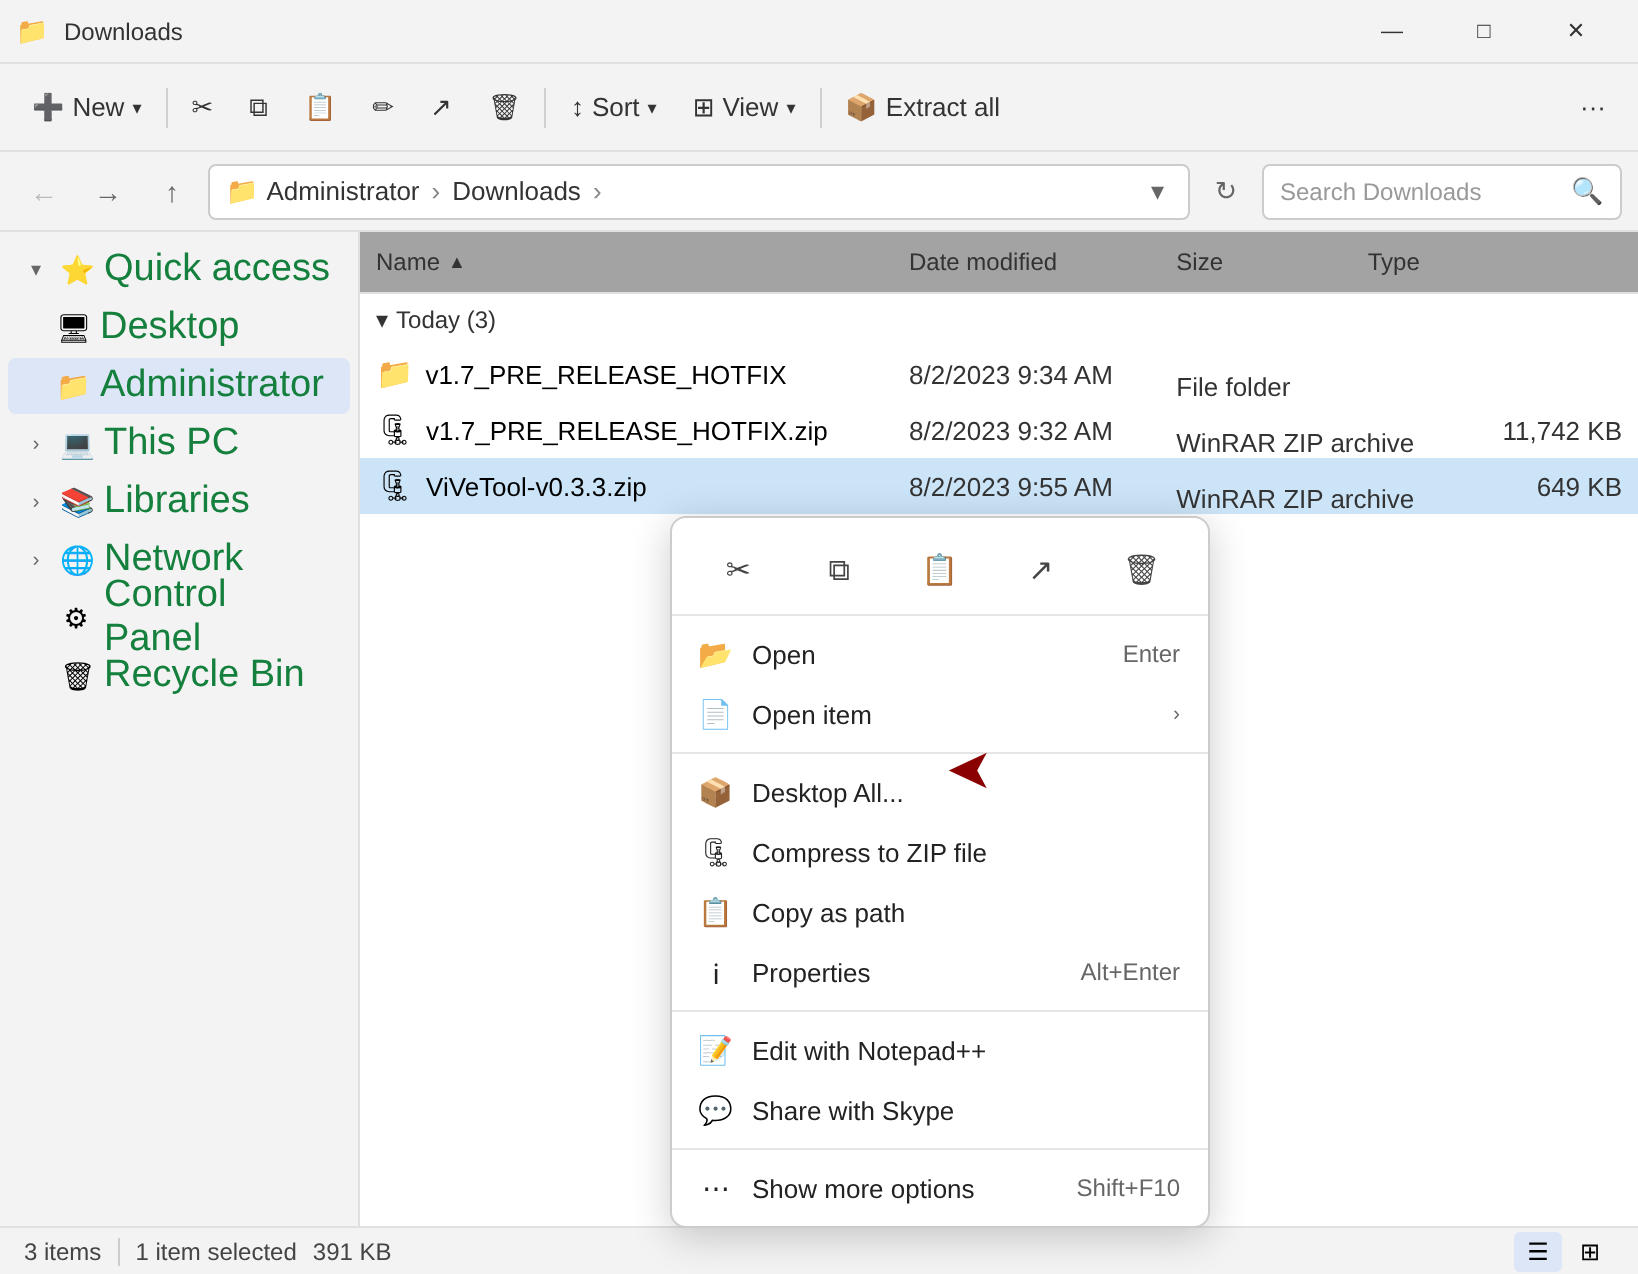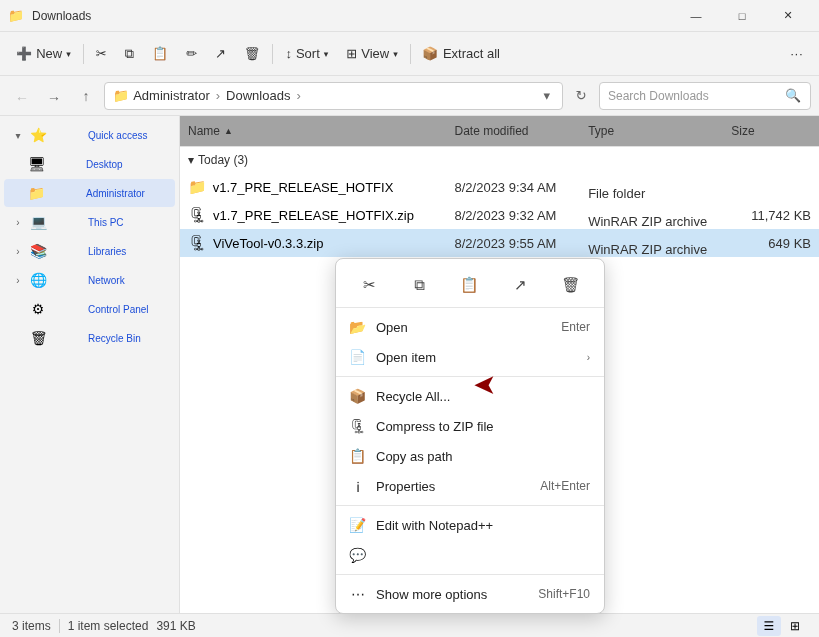--- a/index.html
+++ b/index.html
@@ -72,21 +72,21 @@
     .breadcrumb-part { color: #333; }
     .breadcrumb-arrow { color: #888; margin: 0 2px; }
     .address-dropdown { margin-left: auto; color: #666; padding: 0 4px; }
     .refresh-btn {
       width: 28px; height: 28px;
       display: flex; align-items: center; justify-content: center;
       border-radius: 4px; border: none; background: transparent;
       cursor: pointer; color: #666;
     }
     .search-box {
-      width: 212px; height: 28px;
+      width: 180px; height: 28px;
       background: white; border: 1px solid #ccc;
       border-radius: 4px; padding: 0 8px;
       display: flex; align-items: center; justify-content: space-between;
     }
 
     
     .main-content {
       display: flex;
       height: calc(637px - 32px - 44px - 40px - 24px);
     }
@@ -101,21 +101,21 @@
       flex-shrink: 0;
     }
     .sidebar-item {
       display: flex; align-items: center;
       padding: 4px 8px; gap: 6px;
       cursor: pointer; border-radius: 4px;
       margin: 1px 4px; height: 28px;
     }
     .sidebar-item.active { background: #dce6f7; }
     .sidebar-item .icon { width: 16px; text-align: center; font-size: 14px; }
-    .sidebar-item .label { font-size: 10px; color: #1d4ed8; margin-left: 36px; }
+    .sidebar-item .label { font-size: 19px; color: #15803d; }
     .expand-icon { font-size: 10px; color: #666; width: 12px; text-align: center; }
 
     
     .file-list-container { flex: 1; overflow-y: auto; background: white; }
     .file-list-header {
       display: flex; align-items: center;
       border-bottom: 1px solid #e0e0e0;
       padding: 4px 0;
       background: #a3a3a3;
       position: sticky; top: 0; z-index: 1;
@@ -335,22 +335,22 @@
       <span class="label">Recycle Bin</span>
     </div>
   </div>
 
   <div class="file-list-container">
     <div class="file-list-header">
       <div class="col-header col-name">
         Name <span style="font-size:9px;">▲</span>
       </div>
       <div class="col-header col-date">Date modified</div>
+      <div class="col-header col-size">Size</div>
       <div class="col-header col-type">Type</div>
-      <div class="col-header col-size">Size</div>
     </div>
 
     <div class="group-header">
       <span>▾</span>
       <span>Today (3)</span>
     </div>
 
     <div class="file-row">
       <div class="file-cell file-name-cell">
         <span style="font-size:15px; color:#f0c040;">📁</span>
@@ -414,21 +414,21 @@
   <div class="ctx-item">
     <span class="ctx-icon">📄</span>
     <span class="ctx-label">Open item</span>
     <span class="ctx-arrow">›</span>
   </div>
 
   <div class="ctx-separator"></div>
 
   <div class="ctx-item">
     <span class="ctx-icon">📦</span>
-    <span class="ctx-label">Recycle All...</span>
+    <span class="ctx-label">Desktop All...</span>
   </div>
 
   <div class="ctx-item">
     <span class="ctx-icon">🗜</span>
     <span class="ctx-label">Compress to ZIP file</span>
   </div>
 
   <div class="ctx-item">
     <span class="ctx-icon">📋</span>
     <span class="ctx-label">Copy as path</span>
@@ -442,20 +442,21 @@
 
   <div class="ctx-separator"></div>
 
   <div class="ctx-item">
     <span class="ctx-icon">📝</span>
     <span class="ctx-label">Edit with Notepad++</span>
   </div>
 
   <div class="ctx-item">
     <span class="ctx-icon" style="color:#00aff0;">💬</span>
+    <span class="ctx-label">Share with Skype</span>
   </div>
 
   <div class="ctx-separator"></div>
 
   <div class="ctx-item">
     <span class="ctx-icon">⋯</span>
     <span class="ctx-label">Show more options</span>
     <span class="ctx-shortcut">Shift+F10</span>
   </div>
 </div>

